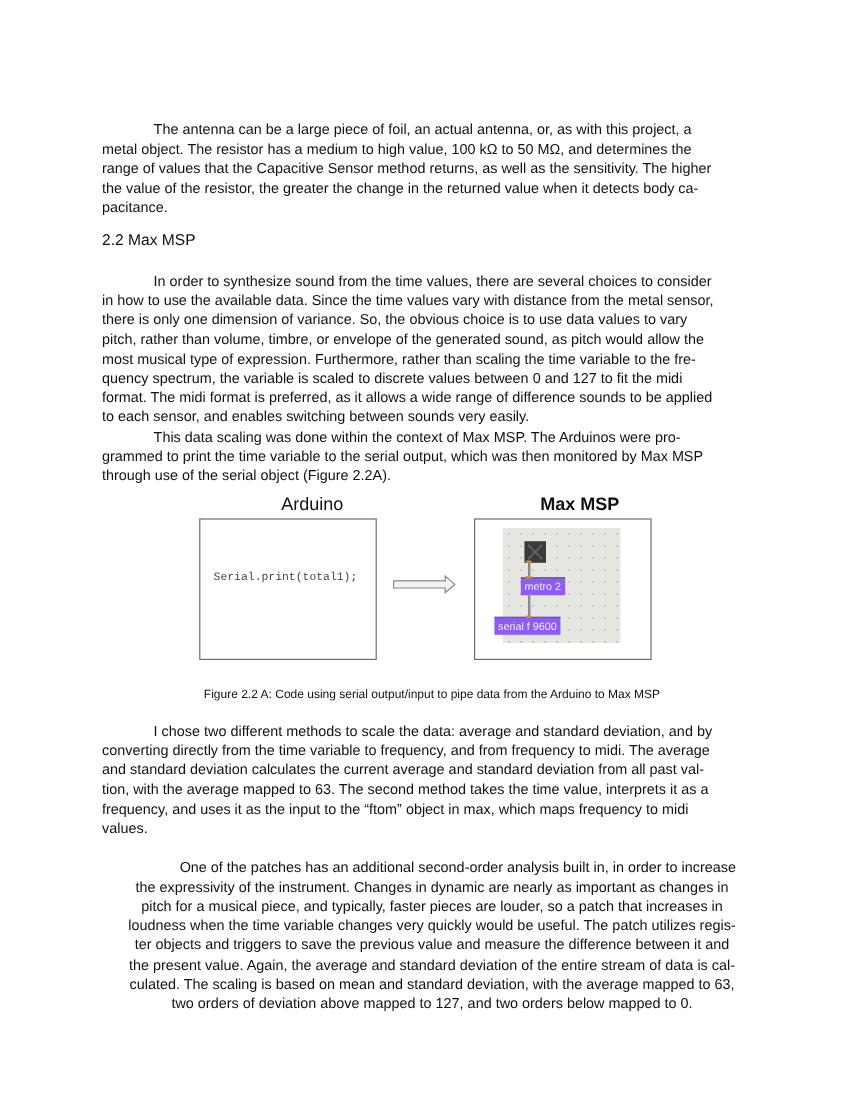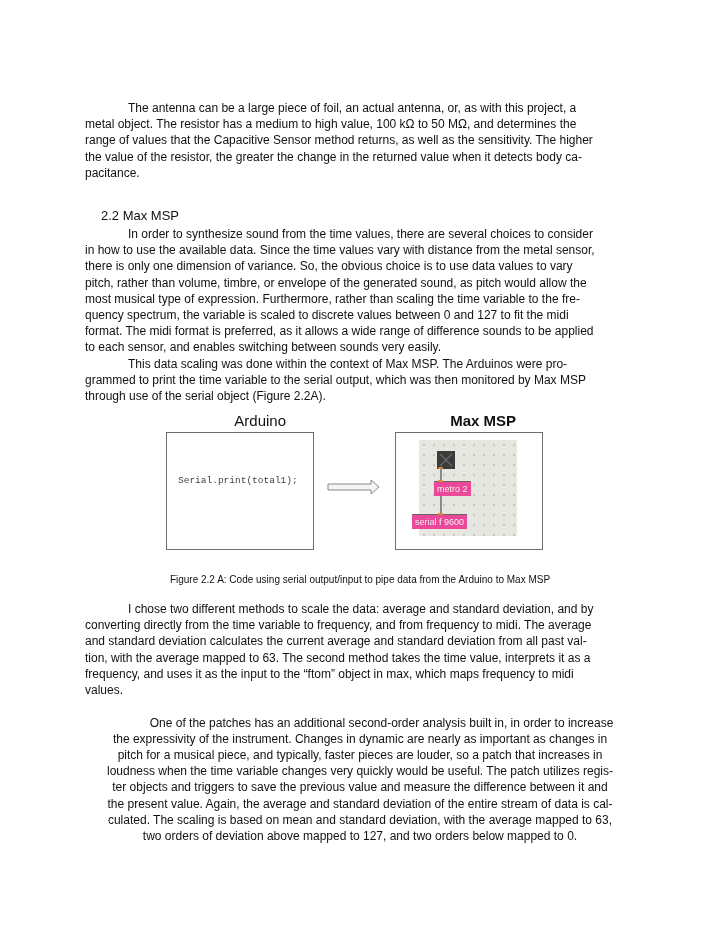--- a/index.html
+++ b/index.html
@@ -3,28 +3,28 @@
 <meta charset="utf-8">
 <style>
   html, body { margin: 0; padding: 0; background: #ffffff; }
   body { width: 719px; height: 931px; position: relative; overflow: hidden;
          font-family: "Liberation Sans", sans-serif; color: #111; }
   .page { position: absolute; left: 0; top: 0; width: 719px; height: 931px; }
   .para { position: absolute; left: 85px; width: 550px; font-size: 12px; line-height: 16.2px;
           margin: 0; text-align: left; }
   .line { display: block; white-space: nowrap; }
   .indent { padding-left: 43px; }
-  .heading { position: absolute; left: 85px; top: 192px; font-size: 13px; margin: 16px; font-weight: normal; }
+  .heading { position: absolute; left: 85px; top: 192px; font-size: 13px; margin: 0; font-weight: normal; }
   .fig-label { position: absolute; font-size: 15px; text-align: right; }
   .box { position: absolute; border: 1px solid #6e6e6e; background: #fff; }
   .code { position: absolute; font-family: "Liberation Mono", monospace; font-size: 9.5px; color: #444; white-space: nowrap; }
   .patch { position: absolute; left: 419px; top: 440px; width: 98px; height: 96px; background: #e7e7e2;
            background-image: radial-gradient(#c9c9c3 0.8px, transparent 0.9px); background-size: 10px 10px; }
   .toggle { position: absolute; left: 437px; top: 451px; width: 18px; height: 18px; background: #3b3b3b; }
-  .obj { position: absolute; background: #ec4899; color: #f0f0f0; font-size: 9px; padding: 0 3px;
+  .obj { position: absolute; background: #8b5cf6; color: #f0f0f0; font-size: 9px; padding: 0 3px;
          height: 14px; line-height: 14px; white-space: nowrap; border-top: 1px solid #666; }
   .cord { position: absolute; width: 2px; background: #8a8a8a; }
   .inlet { position: absolute; width: 5px; height: 2px; background: #d98c3a; border-radius: 1px; }
   .arrow { position: absolute; left: 327px; top: 479px; }
   .caption { position: absolute; left: 150px; top: 574px; width: 420px; font-size: 10px; text-align: center; white-space: nowrap; }
 </style>
 </head>
 <body>
 
 <div class="page">

